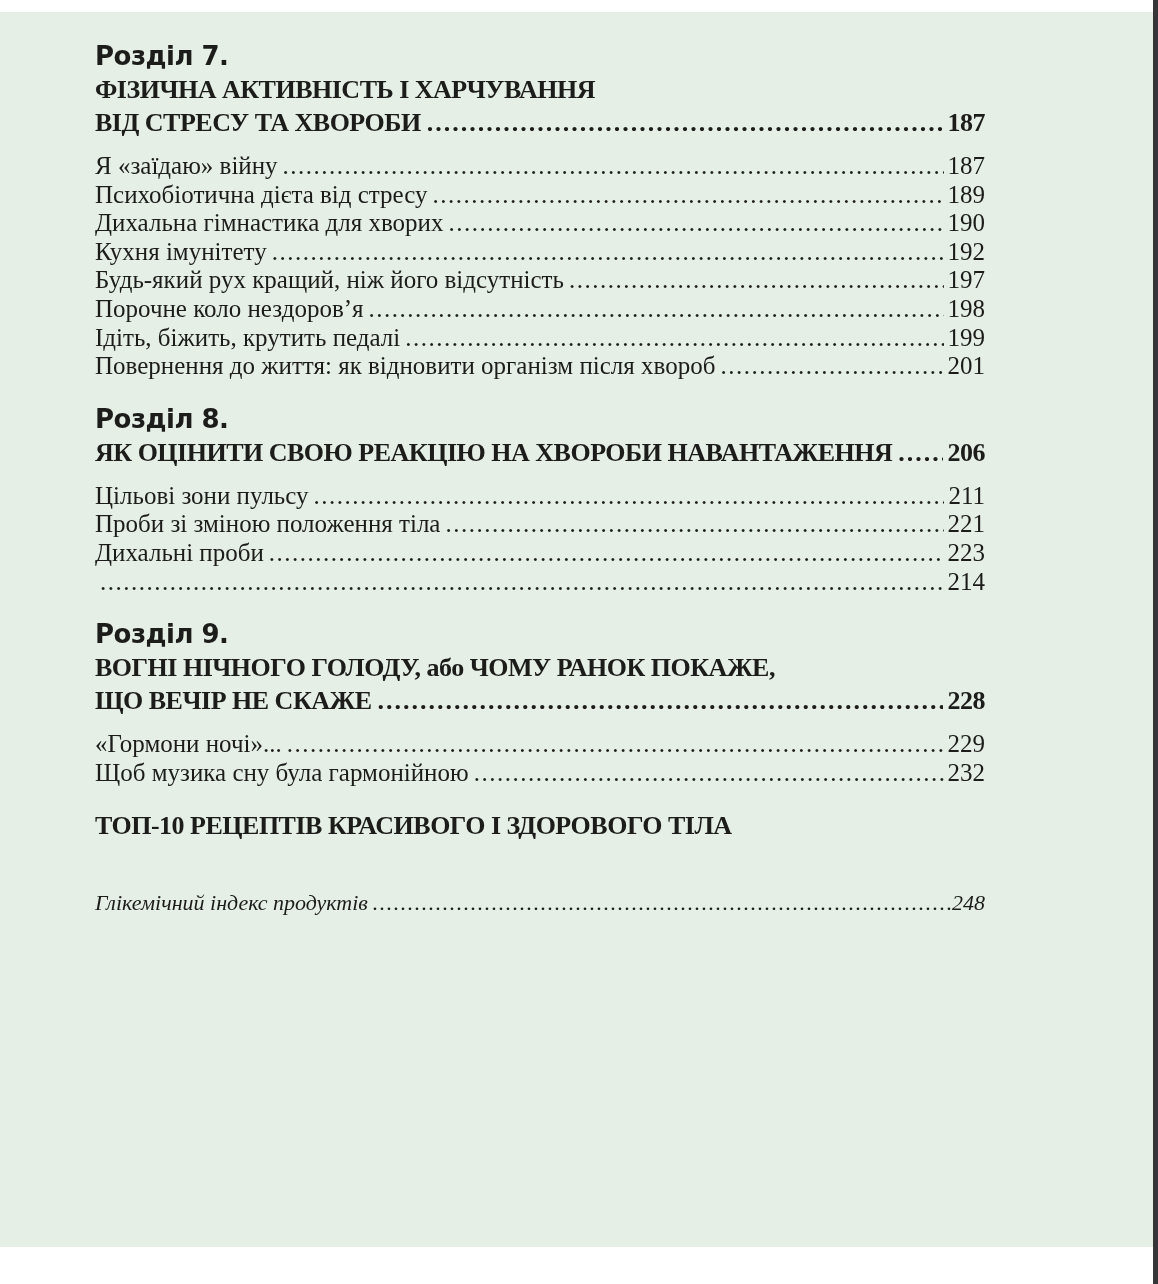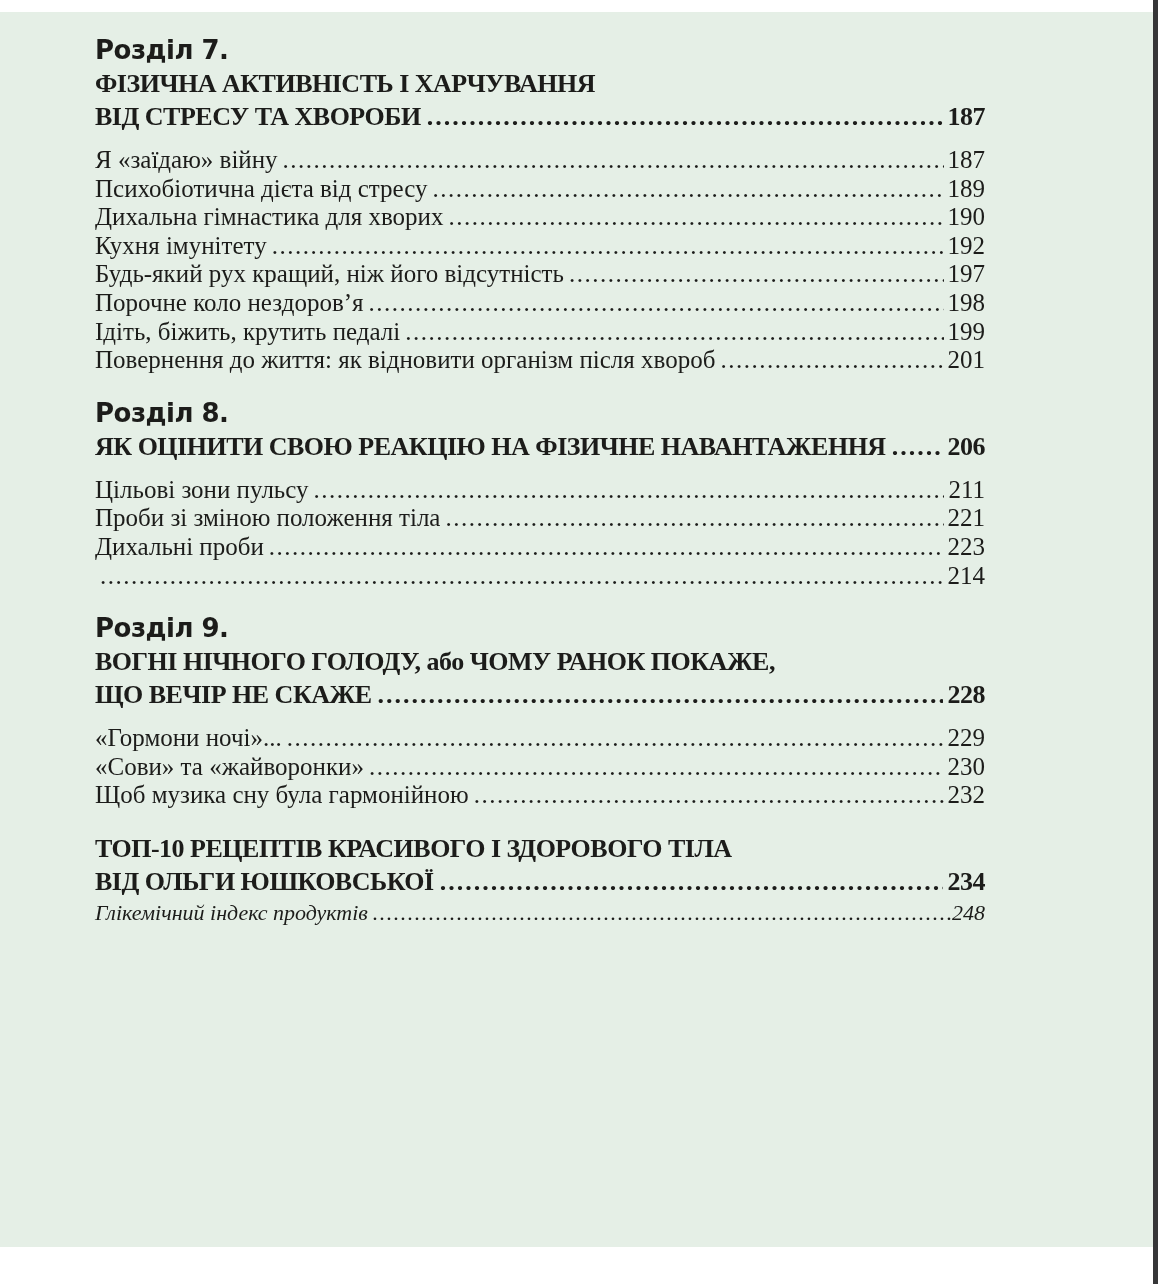--- a/index.html
+++ b/index.html
@@ -33,21 +33,21 @@
     top: 0;
     bottom: 0;
     width: 5px;
     background: #363638;
   }
   .content {
     position: absolute;
     left: 0;
     top: 0;
     right: 0;
-    padding: 22px 168px 0 95px;
+    padding: 28px 168px 0 95px;
     color: #1c1c1a;
   }
   .toc-section { margin: 0; }
   .toc-section + .toc-section { margin-top: 22px; }
 
   .chapter-label {
     margin: 0;
     font-family: "DejaVu Sans", sans-serif;
     font-weight: bold;
     font-size: 26px;
@@ -81,20 +81,21 @@
     margin: 13px 0 0 0;
     padding: 0;
     font-size: 25px;
     line-height: 28.6px;
   }
   .entries .leader { margin: 0 4px 0 5px; }
   .entries .leader::after { letter-spacing: 1.5px; }
   .pg { white-space: nowrap; }
 
   .footer-row {
+    margin-top: 46px;
     font-size: 22px;
     line-height: 29px;
     font-style: italic;
   }
   .footer-row .leader { margin: 0 0 0 5px; }
   .footer-row .leader::after { letter-spacing: 1.5px; }
 </style>
 </head>
 <body>
 
@@ -163,21 +164,21 @@
     <span class="leader"></span>
     <span class="pg">201</span>
   </li>
 </ul>
   </section>
 
   <section class="toc-section">
     <h2 class="chapter-label">Розділ 8.</h2>
     <div class="chapter-title">
   <div class="row">
-    <span>ЯК ОЦІНИТИ СВОЮ РЕАКЦІЮ НА ФІЗИЧНЕ НАВАНТАЖЕННЯ</span>
+    <span>ЯК ОЦІНИТИ СВОЮ РЕАКЦІЮ НА ХВОРОБИ НАВАНТАЖЕННЯ</span>
     <span class="leader"></span>
     <span class="pg">206</span>
   </div>
 </div>
     <ul class="entries">
   <li class="row">
     <span>Цільові зони пульсу</span>
     <span class="leader"></span>
     <span class="pg">211</span>
   </li>
@@ -214,46 +215,36 @@
     <span class="pg">228</span>
   </div>
 </div>
     <ul class="entries">
   <li class="row">
     <span>«Гормони ночі»...</span>
     <span class="leader"></span>
     <span class="pg">229</span>
   </li>
 
-  <li class="row">
-    <span>«Сови» та «жайворонки»</span>
-    <span class="leader"></span>
-    <span class="pg">230</span>
-  </li>
 
 
   <li class="row">
     <span>Щоб музика сну була гармонійною</span>
     <span class="leader"></span>
     <span class="pg">232</span>
   </li>
 </ul>
   </section>
 
   <section class="toc-section">
     <div class="chapter-title">
   <div class="row">
     <span>ТОП-10 РЕЦЕПТІВ КРАСИВОГО І ЗДОРОВОГО ТІЛА</span>
   </div>
 
-  <div class="row">
-    <span>ВІД ОЛЬГИ ЮШКОВСЬКОЇ</span>
-    <span class="leader"></span>
-    <span class="pg">234</span>
-  </div>
 </div>
 
   </section>
 </div>
       <div class="row footer-row">
         <span>Глікемічний індекс продуктів</span>
         <span class="leader"></span>
         <span class="pg">248</span>
       </div>
     </div>

